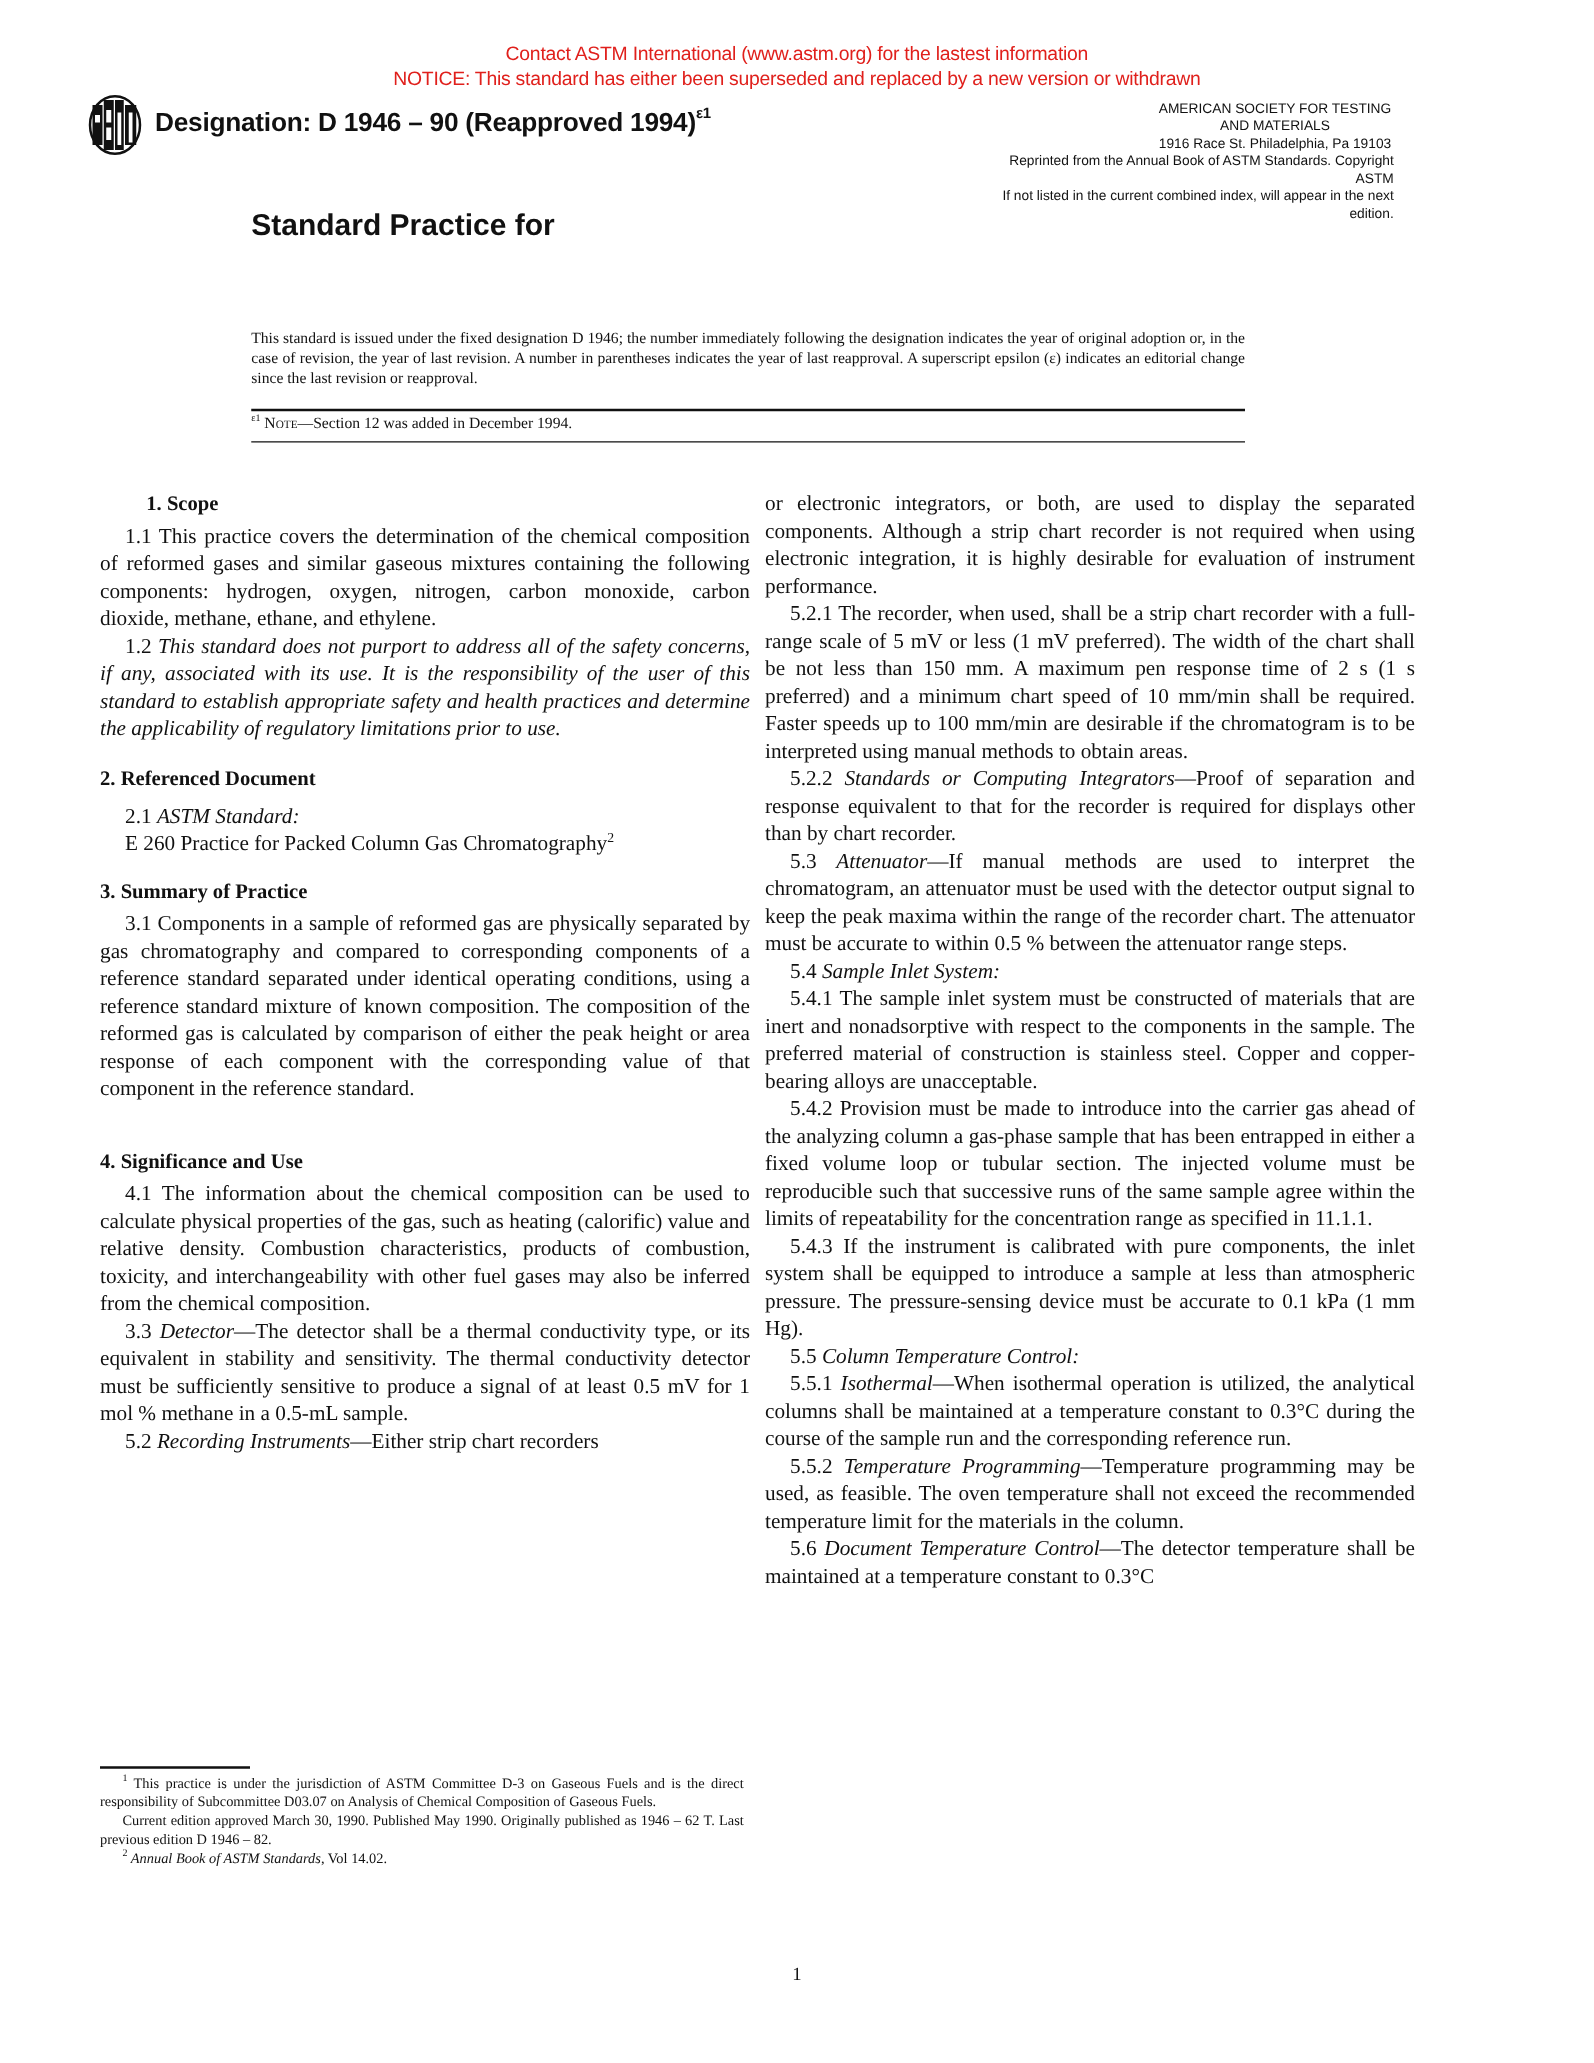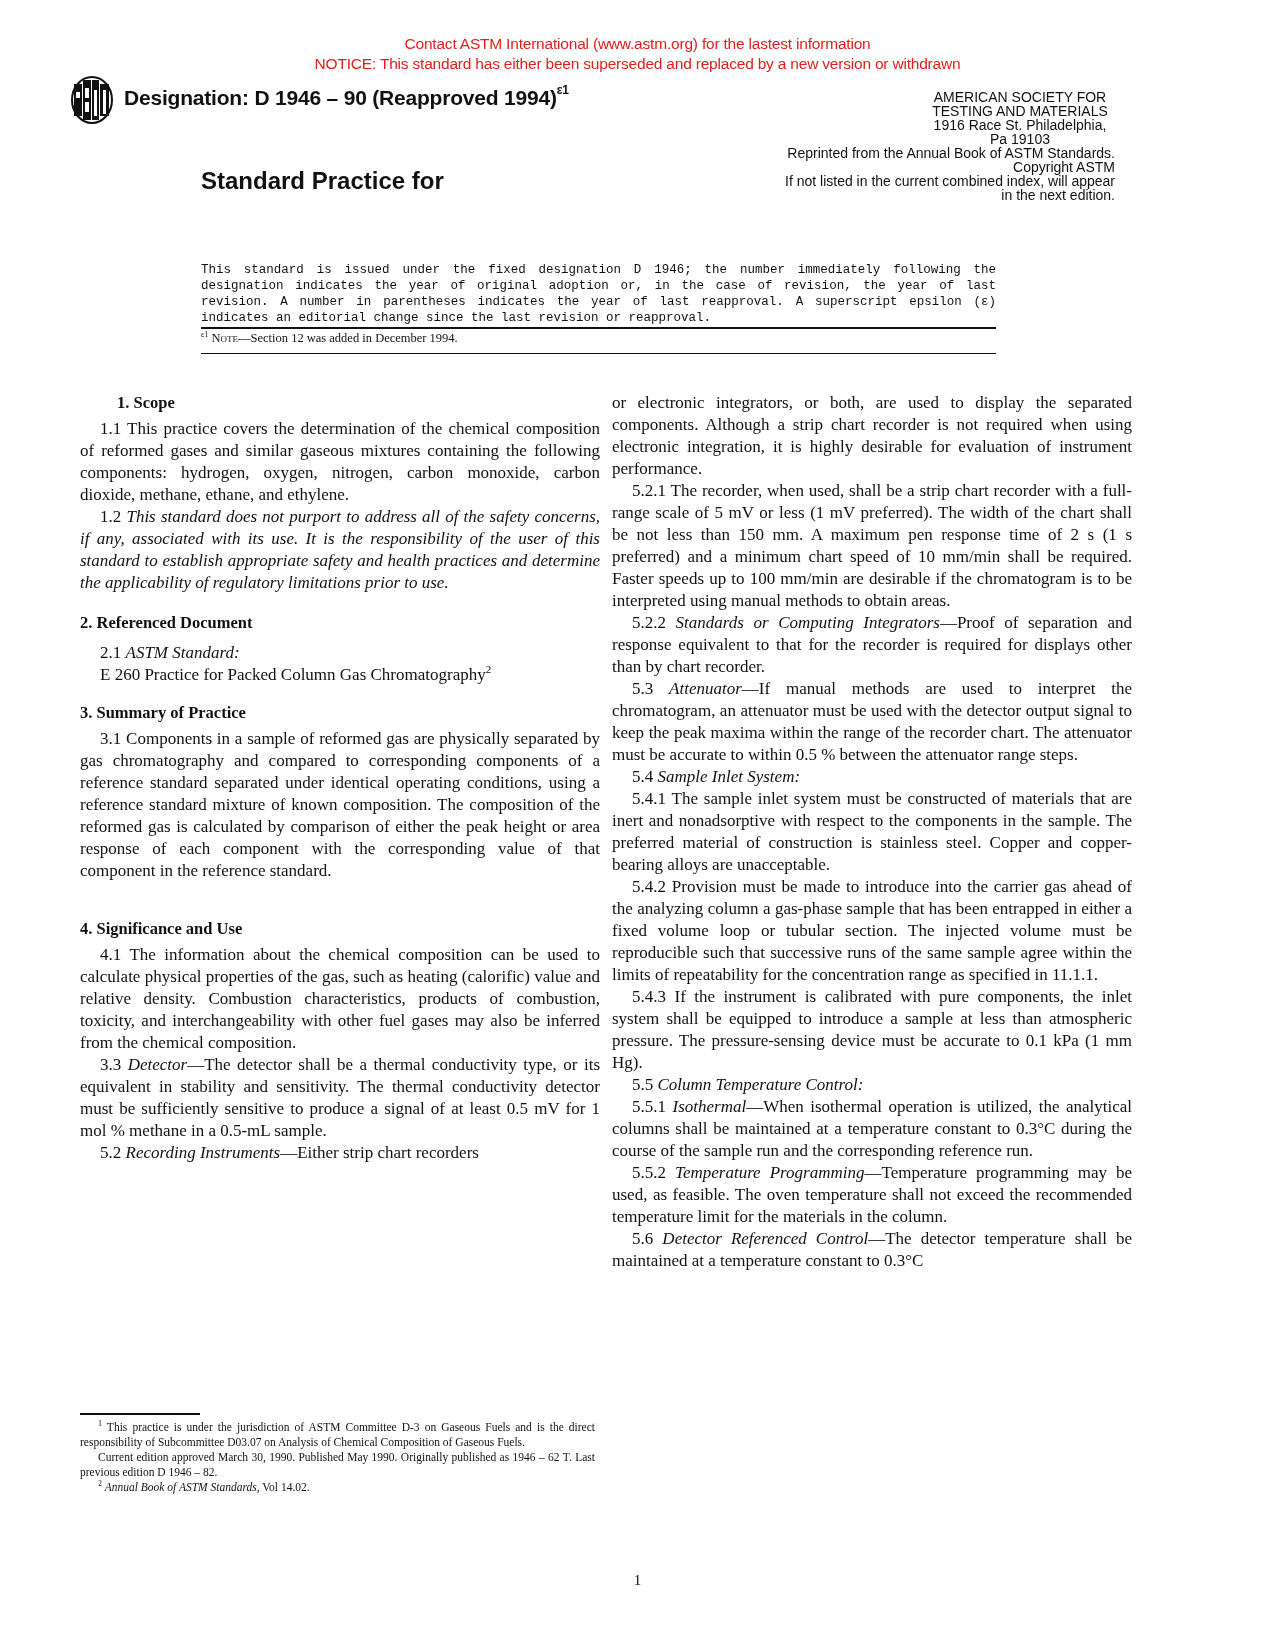--- a/index.html
+++ b/index.html
@@ -5,28 +5,28 @@
   * { margin: 0; padding: 0; box-sizing: border-box; }
   html, body { width: 1275px; height: 1650px; background: #ffffff; }
   body { position: relative; font-family: "Liberation Serif", "DejaVu Serif", serif; color: #111; overflow: hidden; }
 
   .notice { position: absolute; top: 34px; left: 0; width: 1275px; text-align: center; color: #e0201c; font-family: "Liberation Sans", "DejaVu Sans", sans-serif; font-size: 15.5px; line-height: 20px; letter-spacing: -0.2px; }
 
   .logo { position: absolute; left: 70px; top: 76px; width: 44px; height: 48px; }
   .designation { position: absolute; left: 124px; top: 86px; font-family: "Liberation Sans", "DejaVu Sans", sans-serif; font-weight: bold; font-size: 21px; letter-spacing: -0.2px; }
   .designation sup { font-size: 12px; position: relative; top: -3px; }
 
-  .society { position: absolute; top: 90px; right: 160px; width: 340px; text-align: right; font-family: "Liberation Sans", "DejaVu Sans", sans-serif; font-size: 14px; line-height: 14px; }
+  .society { position: absolute; top: 80px; right: 160px; width: 340px; text-align: right; font-family: "Liberation Sans", "DejaVu Sans", sans-serif; font-size: 11px; line-height: 14px; }
   .society .line { display: block; }
   .society .l1 { text-align: center; padding-left: 150px; }
 
   .title { position: absolute; left: 201px; top: 166px; font-family: "Liberation Sans", "DejaVu Sans", sans-serif; font-weight: bold; font-size: 24px; line-height: 30px; }
   .title .l2 sup { font-size: 14px; position: relative; top: -4px; }
 
-  .intro { position: absolute; left: 201px; top: 262px; width: 795px; font-size: 12.5px; line-height: 16px; text-align: justify; font-family: Liberation Mono, monospace; }
+  .intro { position: absolute; left: 201px; top: 262px; width: 795px; font-size: 12.5px; line-height: 16px; text-align: justify; }
 
   .rule { position: absolute; left: 201px; width: 795px; height: 1px; background: #111; }
   .rule1 { top: 327px; height: 1.5px; }
   .rule2 { top: 353px; }
   .note { position: absolute; left: 201px; top: 330px; font-size: 12.5px; }
   .note .sc { font-variant: small-caps; }
   .note sup { font-size: 8px; }
 
   .col { position: absolute; top: 392px; width: 520px; font-size: 17px; line-height: 22px; }
   .col-left { left: 80px; }
@@ -113,21 +113,21 @@
   <div class="p">5.2.1 The recorder, when used, shall be a strip chart recorder with a full-range scale of 5 mV or less (1 mV preferred). The width of the chart shall be not less than 150 mm. A maximum pen response time of 2 s (1 s preferred) and a minimum chart speed of 10 mm/min shall be required. Faster speeds up to 100 mm/min are desirable if the chromatogram is to be interpreted using manual methods to obtain areas.</div>
   <div class="p"><span>5.2.2 </span><i>Standards or Computing Integrators</i><span>—Proof of separation and response equivalent to that for the recorder is required for displays other than by chart recorder.</span></div>
   <div class="p"><span>5.3 </span><i>Attenuator</i><span>—If manual methods are used to interpret the chromatogram, an attenuator must be used with the detector output signal to keep the peak maxima within the range of the recorder chart. The attenuator must be accurate to within 0.5 % between the attenuator range steps.</span></div>
   <div class="p"><span>5.4 </span><i>Sample Inlet System:</i></div>
   <div class="p">5.4.1 The sample inlet system must be constructed of materials that are inert and nonadsorptive with respect to the components in the sample. The preferred material of construction is stainless steel. Copper and copper-bearing alloys are unacceptable.</div>
   <div class="p">5.4.2 Provision must be made to introduce into the carrier gas ahead of the analyzing column a gas-phase sample that has been entrapped in either a fixed volume loop or tubular section. The injected volume must be reproducible such that successive runs of the same sample agree within the limits of repeatability for the concentration range as specified in 11.1.1.</div>
   <div class="p">5.4.3 If the instrument is calibrated with pure components, the inlet system shall be equipped to introduce a sample at less than atmospheric pressure. The pressure-sensing device must be accurate to 0.1 kPa (1 mm Hg).</div>
   <div class="p"><span>5.5 </span><i>Column Temperature Control:</i></div>
   <div class="p"><span>5.5.1 </span><i>Isothermal</i><span>—When isothermal operation is utilized, the analytical columns shall be maintained at a temperature constant to 0.3°C during the course of the sample run and the corresponding reference run.</span></div>
   <div class="p"><span>5.5.2 </span><i>Temperature Programming</i><span>—Temperature programming may be used, as feasible. The oven temperature shall not exceed the recommended temperature limit for the materials in the column.</span></div>
-  <div class="p"><span>5.6 </span><i>Detector Referenced Control</i><span>—The detector temperature shall be maintained at a temperature constant to 0.3°C</span></div>
+  <div class="p"><span>5.6 </span><i>Document Temperature Control</i><span>—The detector temperature shall be maintained at a temperature constant to 0.3°C</span></div>
 </div>
 
 <div class="fn-rule"></div>
 <div class="footnotes">
   <div class="fp"><span class="fsup">1</span><span> This practice is under the jurisdiction of ASTM Committee D-3 on Gaseous Fuels and is the direct responsibility of Subcommittee D03.07 on Analysis of Chemical Composition of Gaseous Fuels.</span></div>
   <div class="fp">Current edition approved March 30, 1990. Published May 1990. Originally published as 1946 – 62 T. Last previous edition D 1946 – 82.</div>
   <div class="fp"><span class="fsup">2</span><i> Annual Book of ASTM Standards</i><span>, Vol 14.02.</span></div>
 </div>
 
 <div class="pagenum">1</div>

